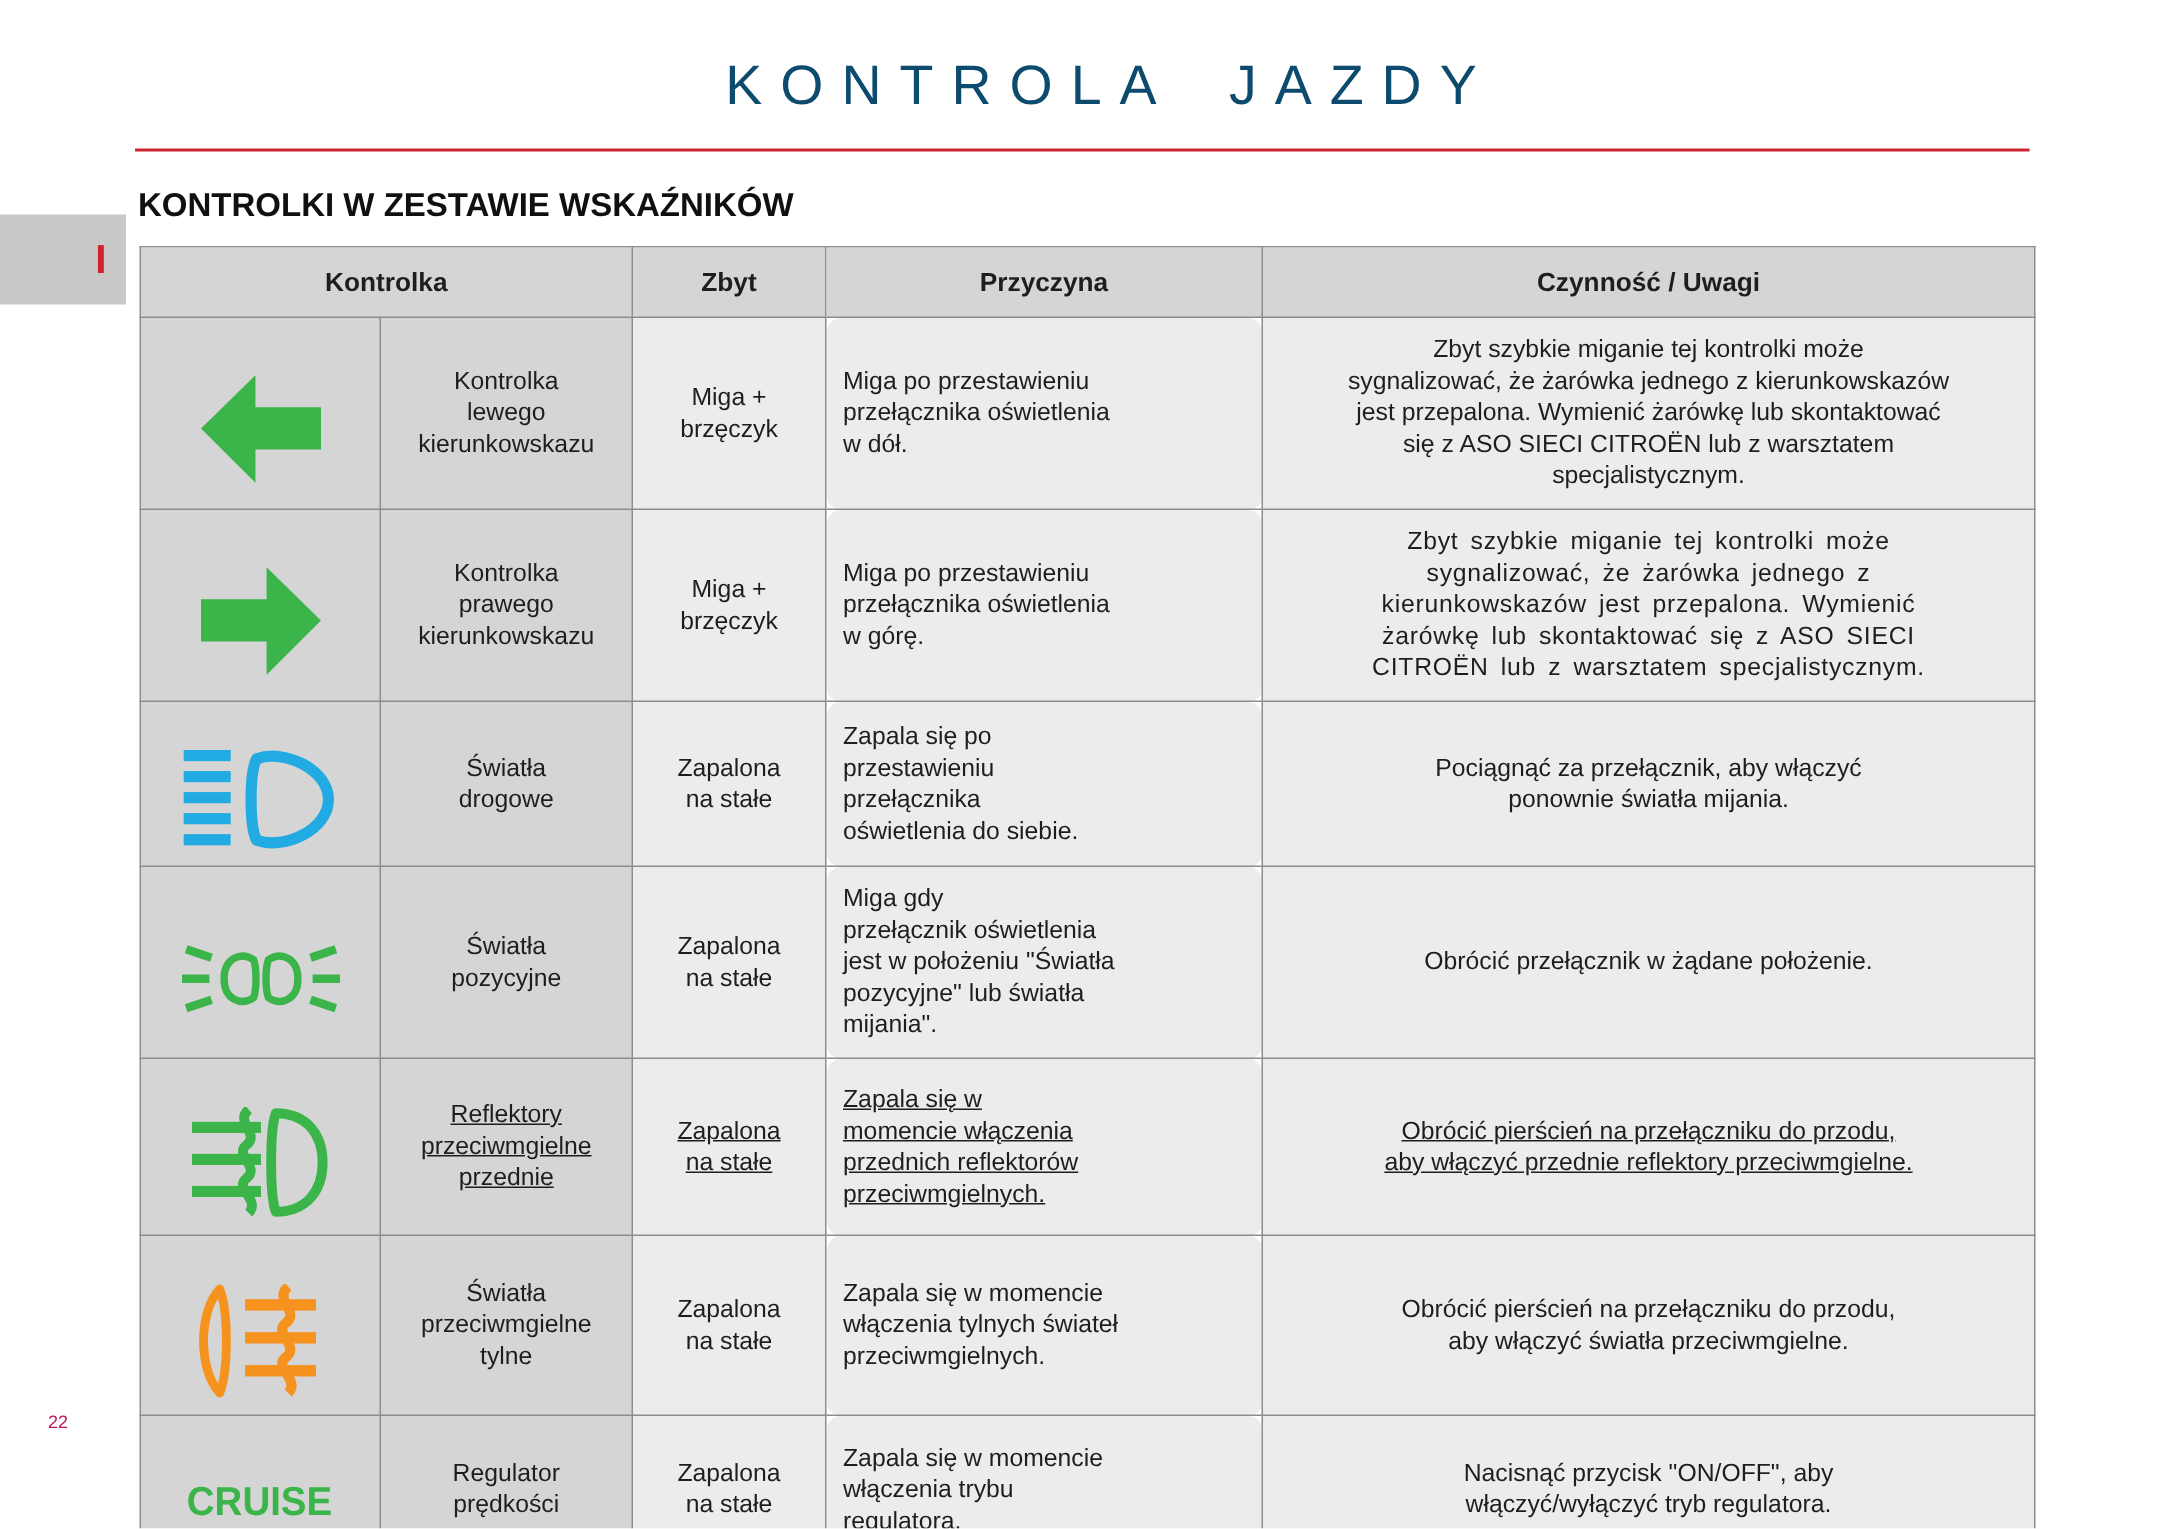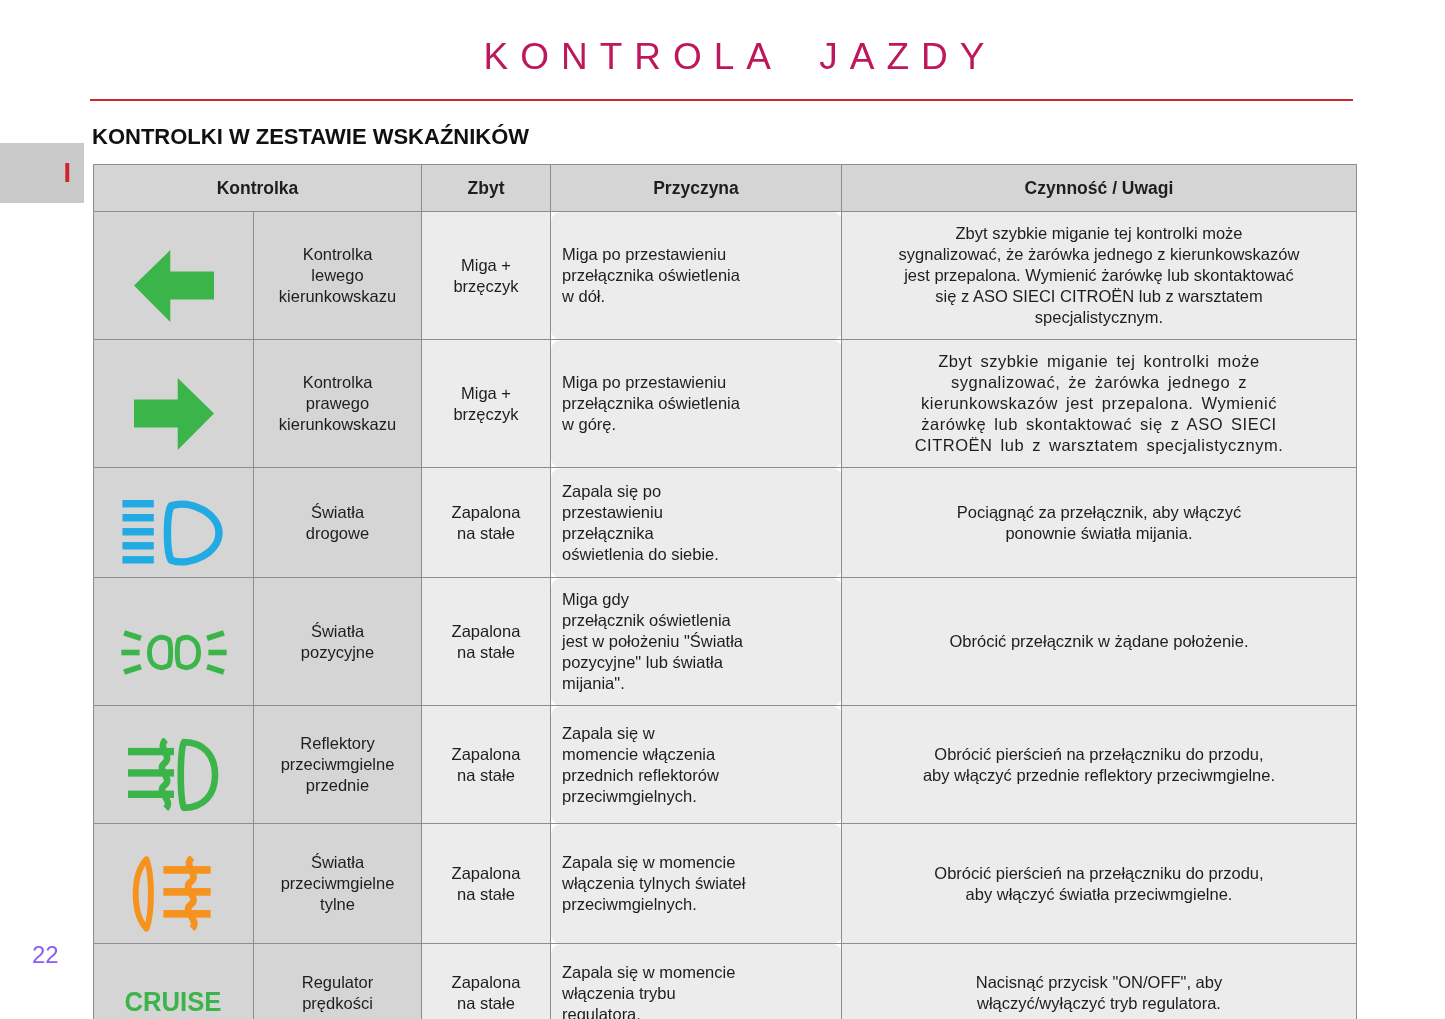--- a/index.html
+++ b/index.html
@@ -1,36 +1,36 @@
 <!DOCTYPE html>
 <html><head>
 <meta charset="utf-8">
 <style>
   html,body{margin:0;padding:0;background:#ffffff;}
   #page{position:relative;width:1445px;height:1019px;background:#ffffff;
         font-family:"Liberation Sans",sans-serif;color:#1e1e1e;overflow:hidden;}
   .title{position:absolute;left:90px;top:36px;width:1300px;text-align:center;
-         font-size:37px;letter-spacing:12px;word-spacing:16px;color:#be185d;}
+         font-size:37px;letter-spacing:12px;word-spacing:16px;color:#0c4a6e;}
   .red-rule{position:absolute;left:90px;top:99px;width:1263px;height:2px;background:#cc2630;}
   .chapter-tab{position:absolute;left:0;top:143px;width:84px;height:60px;background:#c9c9c9;
          display:flex;align-items:center;justify-content:flex-end;padding-right:13px;box-sizing:border-box;}
   .tab-letter{color:#d2232a;font-weight:bold;font-size:27px;line-height:1;}
   .section-heading{position:absolute;left:92px;top:124px;font-size:22px;font-weight:bold;color:#101010;}
   table.ind{position:absolute;left:93px;top:164px;width:1263px;border-collapse:collapse;table-layout:fixed;}
   .ind td,.ind th{border:1px solid #8d8d8d;vertical-align:middle;font-size:16.5px;line-height:21px;
          white-space:pre-line;overflow:hidden;padding:11px;}
   .ind th{background:#d5d5d5;font-size:17.5px;font-weight:bold;text-align:center;white-space:nowrap;}
   .col-icon,.col-label{background:#d5d5d5;text-align:center;}
   .col-stan{background:#ececec;text-align:center;}
   .col-prz{background:#ececec;text-align:left;padding:4px 8px 4px 12px;border-radius:10px;}
   .col-czy{background:#ececec;text-align:center;padding:4px 6px 4px 10px;}
   .wide{letter-spacing:0.5px;word-spacing:3px;}
   tr.hh{height:47px;} tr.r0{height:108px;} tr.r1{height:105px;} tr.r2{height:95px;}
-  tr.r3{height:112px;} tr.r4{height:108px;} tr.r5{height:105px;} tr.r6{height:99px;}
-  .page-number{position:absolute;left:32px;top:941px;font-size:24px;color:#8b5cf6;}
+  tr.r3{height:112px;} tr.r4{height:108px;text-decoration:underline;} tr.r5{height:105px;} tr.r6{height:99px;}
+  .page-number{position:absolute;left:32px;top:941px;font-size:12px;color:#be185d;}
   .icon-svg{vertical-align:middle;display:inline-block;}
   .cruise{font-weight:bold;font-size:27px;color:#3bb44a;display:inline-block;transform:scaleX(.95);}
 </style>
 </head>
 <body>
 
 <div id="page">
 
   <div class="title">KONTROLA JAZDY</div>
   <div class="red-rule"></div>

